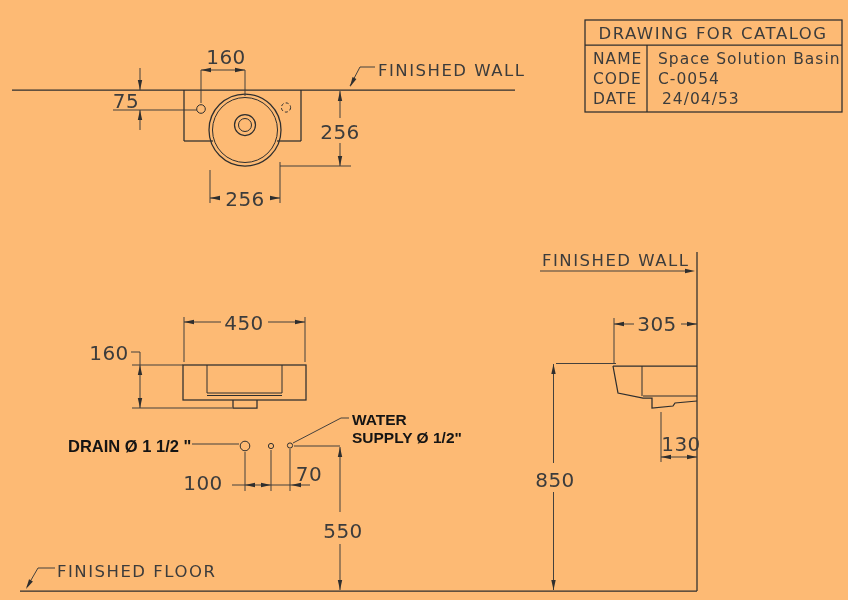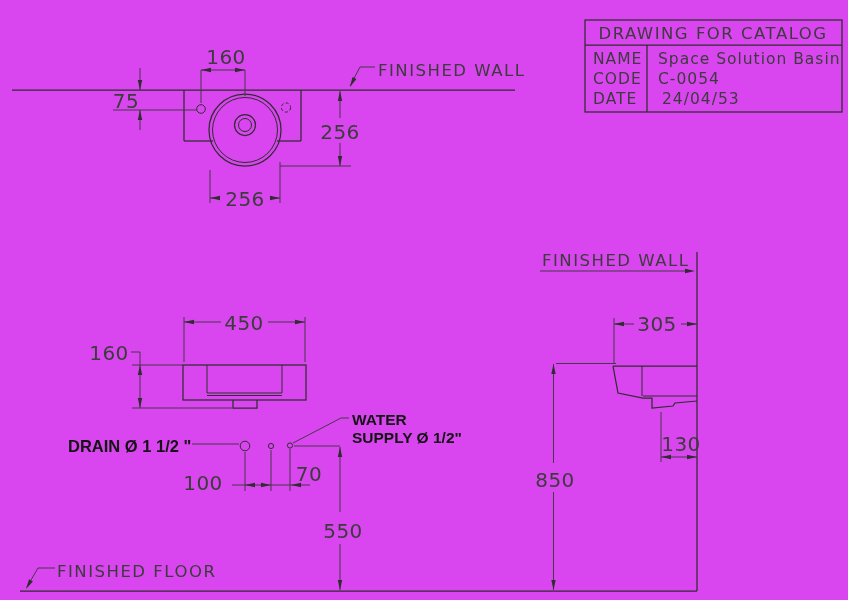--- a/index.html
+++ b/index.html
@@ -1,17 +1,17 @@
 <!DOCTYPE html>
 <html><head>
 <meta charset="utf-8">
 <style>
   html,body{margin:0;padding:0;background:#e8e8e8;}
   .sheet{
-    position:relative;width:848px;height:600px;background:#d946ef;
+    position:relative;width:848px;height:600px;background:#fdba74;
     font-family:"DejaVu Sans",sans-serif;overflow:hidden;
   }
   svg{display:block}
   .obj{stroke:#2e2e2e;stroke-width:1.25;fill:none;}
   .objthin{stroke:#2e2e2e;stroke-width:1;fill:none;}
   .dim{stroke:#3a3a3a;stroke-width:0.95;fill:none;}
   .arr{fill:#2e2e2e;stroke:none;}
   .cadnum{font-family:"DejaVu Sans",sans-serif;font-size:20px;fill:#3c3c3c;letter-spacing:0.5px;}
   .cadtxt{font-family:"DejaVu Sans",sans-serif;font-size:16.5px;fill:#3c3c3c;letter-spacing:1.5px;}
   .cadsm{font-family:"DejaVu Sans",sans-serif;font-size:15.5px;fill:#3c3c3c;letter-spacing:1px;}

